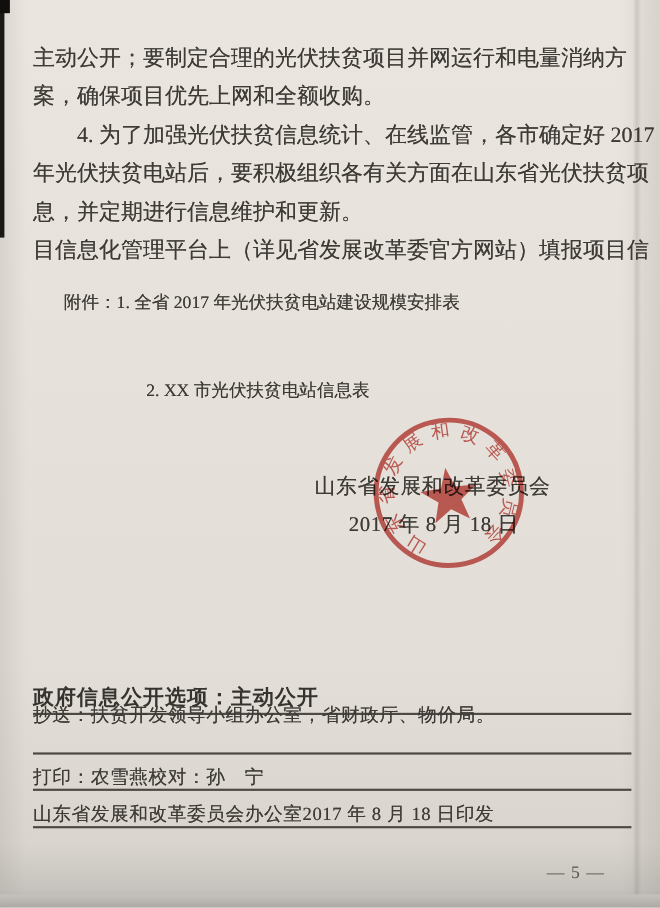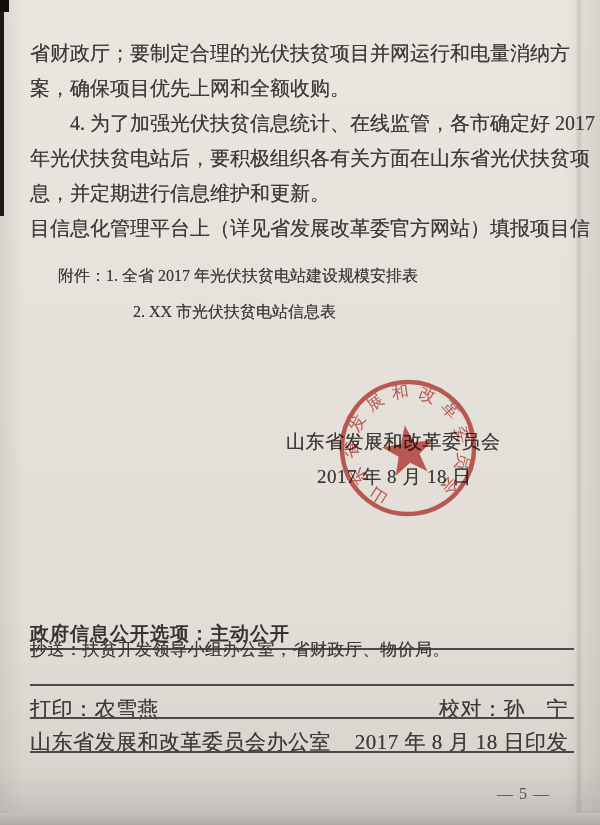--- a/index.html
+++ b/index.html
@@ -24,55 +24,55 @@
   .scan-bottom { position:absolute; left:0; right:0; bottom:0; height:12px;
     background:linear-gradient(180deg, #c5c1bc 0%, #adaaa6 100%); }
 
   
   .body-text { position:absolute; left:30px; top:36px; width:541px; font-size:20px; line-height:35px; }
   .body-text .line { white-space:nowrap; }
   .indent-2em { padding-left:40px; }
 
   .attachments { position:absolute; left:30px; top:258px; font-size:16px; line-height:36px; }
   .attachments .att-1 { padding-left:28px; white-space:nowrap; }
-  .attachments .att-2 { padding-left:103px; white-space:nowrap; }
+  .attachments .att-2 { padding-left:103px; white-space:nowrap;margin-top:44px; }
 
   
   .sig-org  { position:absolute; left:286px; top:429px; font-size:19px; letter-spacing:0.5px; white-space:nowrap;text-align:center; }
   .sig-date { position:absolute; left:317px; top:464px; font-size:19px; letter-spacing:0.5px; white-space:nowrap; }
 
   
   .seal { position:absolute; left:328px; top:368px; width:160px; height:160px;
     opacity:0.82; transform:rotate(-8deg); mix-blend-mode:multiply; }
 
   
   .f-disclosure { position:absolute; left:30px; top:621px; font-family:"Liberation Sans", sans-serif;
     font-weight:700; font-size:19px; letter-spacing:1px; color:#35332f; white-space:nowrap;text-align:right; }
   .rule { position:absolute; left:30px; right:26px; background:#4d4a45; }
   .rule-1 { top:648px; height:2px; }
   .rule-2 { top:684px; height:1.5px; }
   .rule-3 { top:717px; height:1.5px; }
   .rule-4 { top:751px; height:1.5px; }
   .f-cc { position:absolute; left:30px; top:638px; font-size:17px; letter-spacing:0.5px; white-space:nowrap; }
-  .f-row { position:absolute; left:30px; right:32px; display:flex; justify-content:space-between;
-    font-size:21px; letter-spacing:0.5px; }
+  .f-row { position:absolute; left:30px; right:32px; display:flex; 
+    font-size:17px; letter-spacing:0.5px; }
   .f-row-print  { top:695px; }
   .f-row-office { top:728px; }
   .page-num { position:absolute; left:497px; top:785px; font-size:16px; letter-spacing:1px; color:#56534e; white-space:nowrap; }
 </style>
 </head>
 <body>
 
 <div class="scan-strip-left"></div>
 <div class="scan-notch-topleft"></div>
 <div class="scan-edge-right"></div>
 <div class="scan-bottom"></div>
 
 <div class="body-text txt">
-  <div class="line">省财政厅；要制定合理的光伏扶贫项目并网运行和电量消纳方</div>
+  <div class="line">主动公开；要制定合理的光伏扶贫项目并网运行和电量消纳方</div>
   <div class="line">案，确保项目优先上网和全额收购。</div>
   <div class="line indent-2em">4. 为了加强光伏扶贫信息统计、在线监管，各市确定好 2017</div>
   <div class="line">年光伏扶贫电站后，要积极组织各有关方面在山东省光伏扶贫项</div>
   <div class="line">息，并定期进行信息维护和更新。</div>
   <div class="line">目信息化管理平台上（详见省发展改革委官方网站）填报项目信</div>
 </div>
 
 <div class="attachments txt">
   <div class="att-1">附件：1. 全省 2017 年光伏扶贫电站建设规模安排表</div>
   <div class="att-2">2. XX 市光伏扶贫电站信息表</div>

